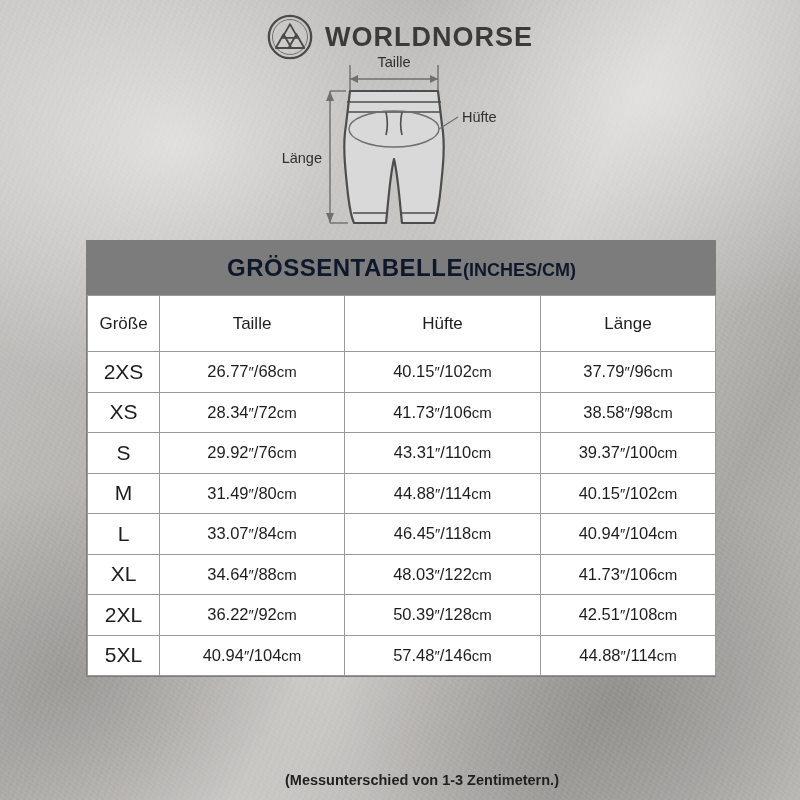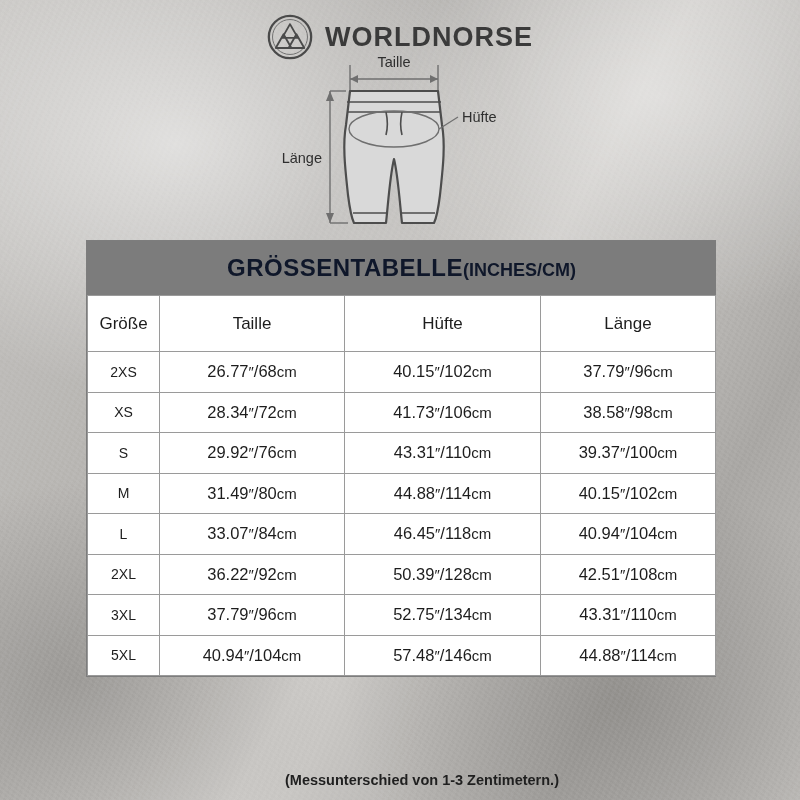--- a/index.html
+++ b/index.html
@@ -111,21 +111,21 @@
     height: 53px;
     font-size: 17px;
     font-weight: normal;
   }
   tbody td {
     height: 37.5px;
     font-size: 16.5px;
     font-weight: normal;
     white-space: nowrap;
   }
-  tbody td.size-cell { font-size: 14px; margin-left: 40px; }
+  tbody td.size-cell { font-size: 21px; margin-left: 40px; }
   .u { font-size: 15px; }
   col.c1 { width: 72px; }
   col.c2 { width: 185px; }
   col.c3 { width: 196px; }
   col.c4 { width: 175px; }
 
   .footnote {
     position: absolute;
     left: 0;
     top: 772px;
@@ -255,32 +255,32 @@
             <td class="">44.88<span class="u">″</span>/114<span class="u">cm</span></td>
             <td class="">40.15<span class="u">″</span>/102<span class="u">cm</span></td>
           </tr>
           <tr>
             <td class="size-cell">L</td>
             <td class="">33.07<span class="u">″</span>/84<span class="u">cm</span></td>
             <td class="">46.45<span class="u">″</span>/118<span class="u">cm</span></td>
             <td class="">40.94<span class="u">″</span>/104<span class="u">cm</span></td>
           </tr>
           <tr>
+            <td class="size-cell">XL</td>
+            <td class="">34.64<span class="u">″</span>/88<span class="u">cm</span></td>
+            <td class="">48.03<span class="u">″</span>/122<span class="u">cm</span></td>
+            <td class="">41.73<span class="u">″</span>/106<span class="u">cm</span></td>
+          </tr>
+          <tr>
             <td class="size-cell">2XL</td>
             <td class="">36.22<span class="u">″</span>/92<span class="u">cm</span></td>
             <td class="">50.39<span class="u">″</span>/128<span class="u">cm</span></td>
             <td class="">42.51<span class="u">″</span>/108<span class="u">cm</span></td>
           </tr>
           <tr>
-            <td class="size-cell">3XL</td>
-            <td class="">37.79<span class="u">″</span>/96<span class="u">cm</span></td>
-            <td class="">52.75<span class="u">″</span>/134<span class="u">cm</span></td>
-            <td class="">43.31<span class="u">″</span>/110<span class="u">cm</span></td>
-          </tr>
-          <tr>
             <td class="size-cell">5XL</td>
             <td class="">40.94<span class="u">″</span>/104<span class="u">cm</span></td>
             <td class="">57.48<span class="u">″</span>/146<span class="u">cm</span></td>
             <td class="">44.88<span class="u">″</span>/114<span class="u">cm</span></td>
           </tr>
         </tbody>
     </table>
   </div>
 
   <div class="footnote">(Messunterschied von 1-3 Zentimetern.)</div>

